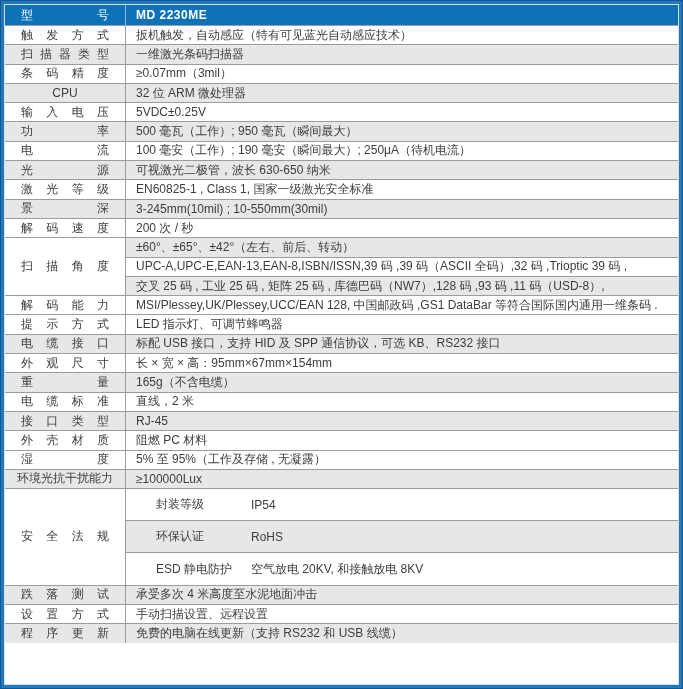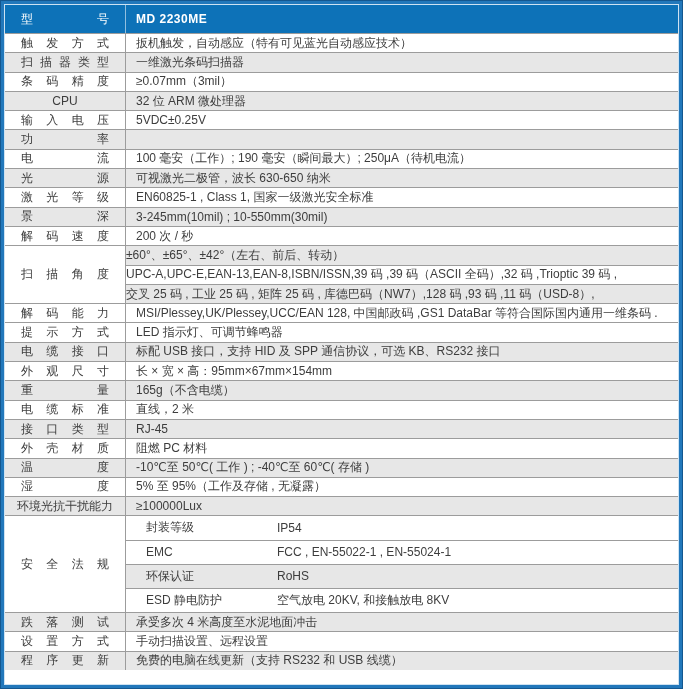--- a/index.html
+++ b/index.html
@@ -40,21 +40,21 @@
     flex:0 0 auto;
     height:var(--rh);
     background:var(--row-white);
     color:var(--text);
     font-size:12px;
     align-items:stretch;
   }
   .row.alt{background:var(--row-alt);}
   .row + .row{border-top:1px solid var(--line);}
   .hrow{
-    height:28px;
+    height:20px;
     background:var(--header-blue);
     color:#ffffff;
   }
   .lc{
     flex:0 0 121px;
     border-right:1px solid var(--line);
     display:flex;
     align-items:center;
     justify-content:center;
     overflow:visible;
@@ -82,34 +82,35 @@
   .group .lc{background:var(--row-white);}
   .glines{
     flex:1 1 auto;
     display:flex;
     flex-direction:column;
   }
   .gline{
     flex:1 1 0;
     display:flex;
     align-items:center;
+    padding-left:10px;
     background:var(--row-white);
     white-space:nowrap;
     overflow:hidden;
   }
   .gline.alt{background:var(--row-alt);}
   .gline + .gline{border-top:1px solid var(--line);}
   .sublbl{
     display:inline-block;
     width:95px;
     flex:0 0 95px;
     text-align:left;
     margin-left:20px;
   }
-  .subval{flex:1 1 auto;margin-left:36px;}
+  .subval{flex:1 1 auto;}
 </style>
 </head>
 <body>
 
 <div class="frame">
  <div class="inner">
 
   <div class="row hrow">
     <div class="lc">
           <span class="lbl">型号</span>
@@ -144,20 +145,21 @@
   <div class="row">
     <div class="lc">
           <span class="lbl">输入电压</span>
         </div>
     <div class="vc">5VDC±0.25V</div>
   </div>
   <div class="row alt">
     <div class="lc">
           <span class="lbl">功率</span>
         </div>
+    <div class="vc">500 毫瓦（工作）; 950 毫瓦（瞬间最大）</div>
   </div>
   <div class="row">
     <div class="lc">
           <span class="lbl">电流</span>
         </div>
     <div class="vc">100 毫安（工作）; 190 毫安（瞬间最大）; 250μA（待机电流）</div>
   </div>
   <div class="row alt">
     <div class="lc">
           <span class="lbl">光源</span>
@@ -235,26 +237,20 @@
           <span class="lbl">接口类型</span>
         </div>
     <div class="vc">RJ-45</div>
   </div>
   <div class="row">
     <div class="lc">
           <span class="lbl">外壳材质</span>
         </div>
     <div class="vc">阻燃 PC 材料</div>
   </div>
-  <div class="row alt">
-    <div class="lc">
-          <span class="lbl">温度</span>
-        </div>
-    <div class="vc">-10℃至 50℃( 工作 ) ; -40℃至 60℃( 存储 )</div>
-  </div>
   <div class="row">
     <div class="lc">
           <span class="lbl">湿度</span>
         </div>
     <div class="vc">5% 至 95%（工作及存储 , 无凝露）</div>
   </div>
   <div class="row alt">
     <div class="lc">
           <span class="lbl" style="width: max-content;">环境光抗干扰能力</span>
         </div>
@@ -262,24 +258,20 @@
   </div>
 
   <div class="row group g5">
     <div class="lc">
           <span class="lbl">安全法规</span>
         </div>
     <div class="glines">
       <div class="gline">
         <span class="sublbl">封装等级</span>
         <span class="subval">IP54</span>
-      </div>
-      <div class="gline">
-        <span class="sublbl">EMC</span>
-        <span class="subval">FCC , EN-55022-1 , EN-55024-1</span>
       </div>
       <div class="gline alt">
         <span class="sublbl">环保认证</span>
         <span class="subval">RoHS</span>
       </div>
       <div class="gline">
         <span class="sublbl">ESD 静电防护</span>
         <span class="subval">空气放电 20KV, 和接触放电 8KV</span>
       </div>
     </div>

